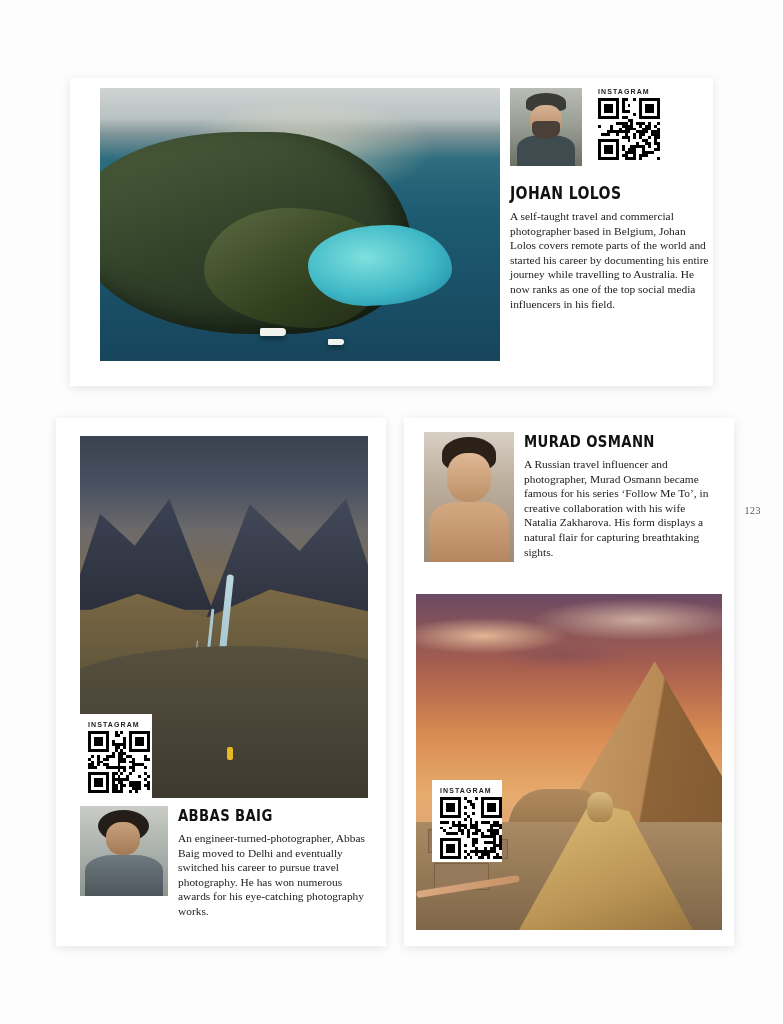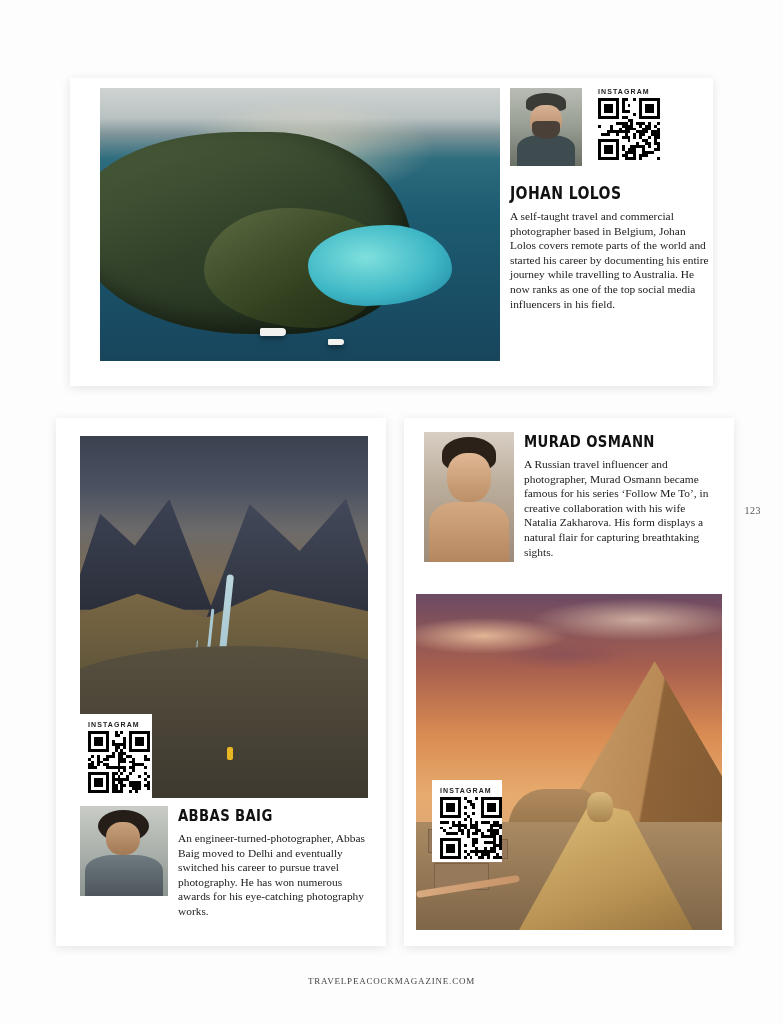--- a/index.html
+++ b/index.html
@@ -1773,15 +1773,14 @@
       </div>
     </div>
 
     <div id="baig-text">
       <div class="name name-md">ABBAS BAIG</div>
       <p class="bio">An engineer-turned-photographer, Abbas Baig moved to Delhi and eventually switched his career to pursue travel photography. He has won numerous awards for his eye-catching photography works.</p>
     </div>
   </div>
 
   <div id="page-number">123</div>
-  <div id="footer">TRAVELPEACOCKMAGAZINE.COM</div>
 
 </div>
 
 </body></html>

